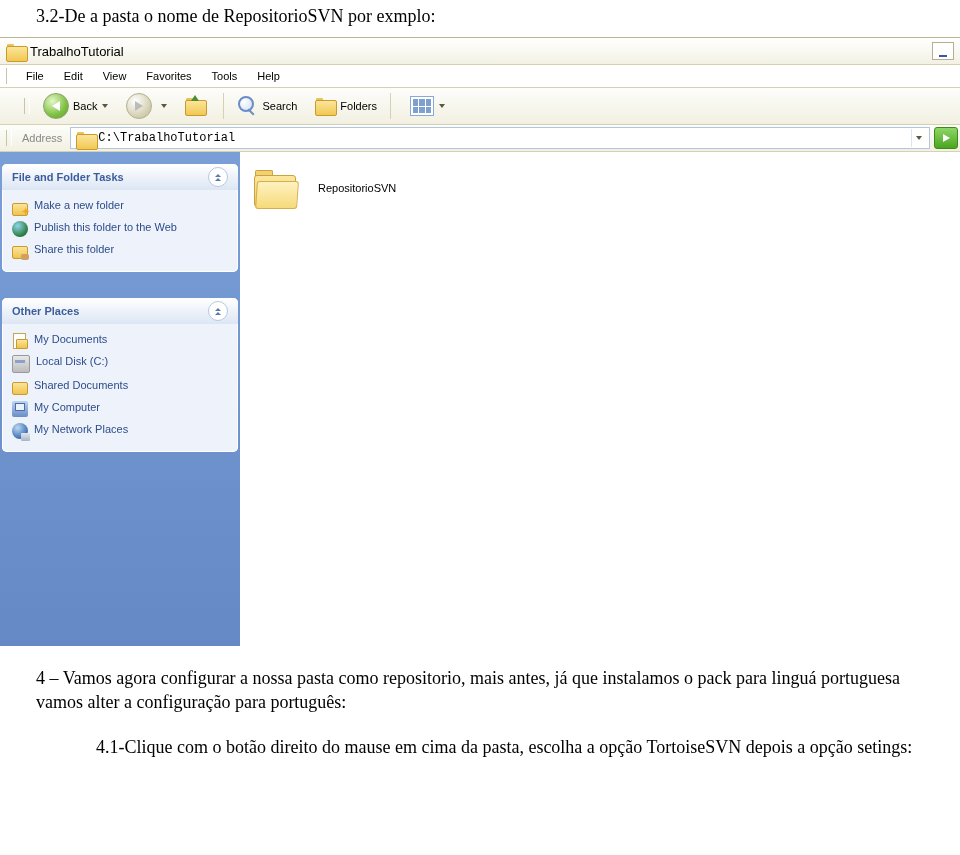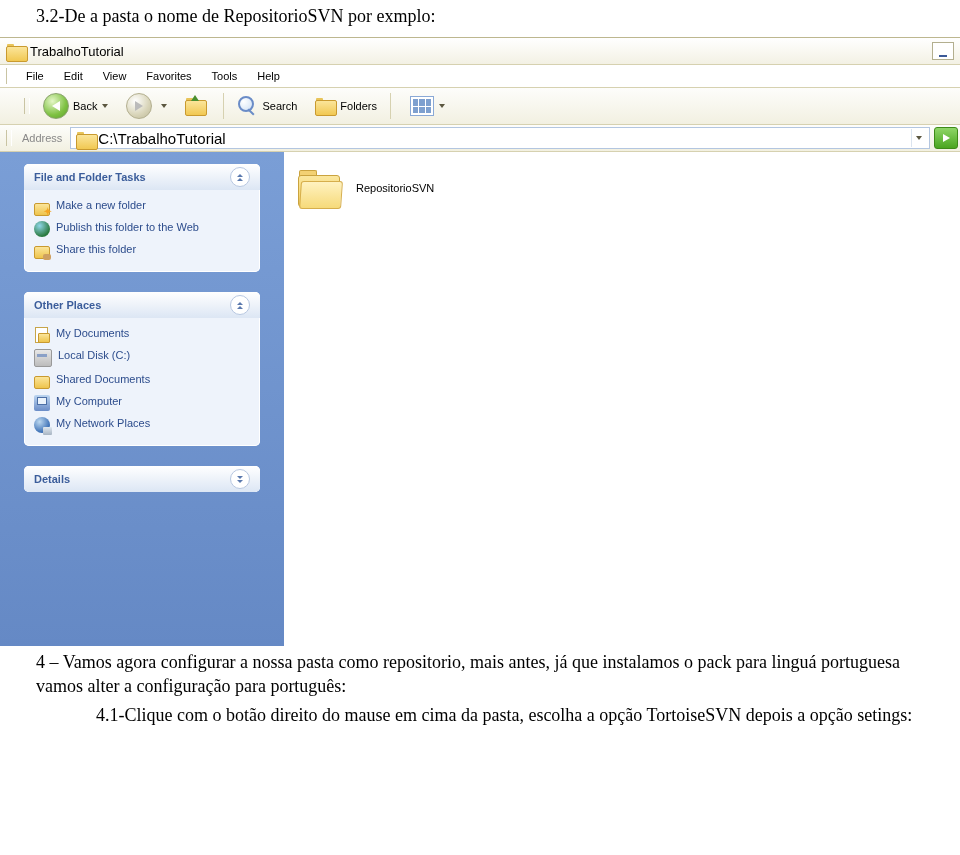--- a/index.html
+++ b/index.html
@@ -1,18 +1,18 @@
 <!DOCTYPE html>
 <html><head>
 <meta charset="utf-8">
 <style>
   body{margin:0;font-family:"Times New Roman",Times,serif;font-size:18px;color:#000;background:#fff;width:960px}
   .caption{padding:6px 16px 10px 36px}
   .post{padding:0 36px}
-  .post p{margin:4px 0;line-height:1.35}
+  .post p{margin:20px 0;line-height:1.35}
   .sub{margin-left:60px!important}
   .explorer{font-family:Tahoma,Verdana,sans-serif;font-size:11px;color:#000;border-top:1px solid #bdb78f}
   .titlebar{height:26px;background:linear-gradient(#fff,#f3f1e4);display:flex;align-items:center;padding:0 6px;border-bottom:1px solid #d6d1b0}
   .titlebar .folder-ico{width:18px;height:16px;margin-right:6px}
   .title-text{font-weight:normal;font-size:13px}
   .spacer{flex:1}
   .minbox{width:20px;height:16px;border:1px solid #b3af8f;background:#fff;position:relative;display:flex;align-items:flex-end;justify-content:center;margin-left:4px}
   .minbox .dash{width:8px;height:2px;background:#3b5998;margin-bottom:2px}
   .menubar{height:22px;background:#fff;border-bottom:1px solid #d6d1b0;display:flex;align-items:center;padding:0 2px}
   .menuhandle{width:4px;height:16px;border-left:1px solid #c9c4a3;border-right:1px solid #fff;margin:0 4px}
@@ -31,38 +31,38 @@
   .mag .lens{width:12px;height:12px;border:2px solid #6a8cc7;border-radius:50%;position:absolute;left:1px;top:1px;background:radial-gradient(circle at 30% 30%,#fff,#cfe0f4)}
   .mag .handle{width:2px;height:8px;background:#6a8cc7;position:absolute;left:13px;top:13px;transform:rotate(-45deg)}
   .fold-mini{width:22px;height:18px;position:relative;margin-right:3px}
   .fold-mini .tab{position:absolute;left:1px;top:1px;width:7px;height:3px;background:#e8c45a;border-radius:1px 1px 0 0}
   .fold-mini .body{position:absolute;left:0;top:3px;width:20px;height:14px;background:linear-gradient(#fbe59a,#f1c852);border:1px solid #c99a2f;border-radius:2px}
   .views{width:24px;height:20px;border:1px solid #8aa9d6;background:#fff;margin-left:6px;display:grid;grid-template-columns:repeat(3,1fr);grid-template-rows:repeat(2,1fr);gap:1px;padding:2px;box-sizing:border-box}
   .views span{background:#7ea0cf}
   .addrbar{height:26px;background:linear-gradient(#fdfdfb,#f2f0e1);border-bottom:1px solid #d6d1b0;display:flex;align-items:center;padding:0 2px}
   .addrbar .lbl{color:#888;padding:0 8px 0 6px}
   .addrfield{flex:1;display:flex;align-items:center;height:20px;border:1px solid #b3c6e0;background:#fff;padding:0 3px}
-  .addrfield input{border:none;outline:none;flex:1;font-family:Liberation Sans, sans-serif;font-size:15px;padding:0 4px}
+  .addrfield input{border:none;outline:none;flex:1;font-family:Liberation Mono, monospace;font-size:12px;padding:0 4px}
   .addrfield .dd{width:14px;height:18px;display:flex;align-items:center;justify-content:center;border-left:1px solid #dbe4ef}
   .gobtn{width:22px;height:20px;margin-left:4px;background:linear-gradient(#8fd668,#4aa51f);border:1px solid #3e8a18;border-radius:3px;display:flex;align-items:center;justify-content:center}
   .gobtn .ar{width:0;height:0;border-top:4px solid transparent;border-bottom:4px solid transparent;border-left:7px solid #fff}
   .body-area{display:flex;height:494px;background:#fff}
-  .sidebar{width:236px;background:linear-gradient(#7a9ed6,#6589c5);padding:12px 24px;display:flex;flex-direction:column;gap:20px}
+  .sidebar{width:236px;background:linear-gradient(#7a9ed6,#6589c5);padding:12px 2px;display:flex;flex-direction:column;gap:26px}
   .panel{background:#eef3fb;border-radius:5px;overflow:hidden;box-shadow:0 0 0 1px #fff inset}
   .panel-h{height:26px;background:linear-gradient(#fff,#dce6f4);display:flex;align-items:center;padding:0 10px;font-weight:bold;color:#3b5d9b;cursor:pointer}
   .chev-btn{width:18px;height:18px;border:1px solid #b7c7e0;border-radius:50%;background:#fff;display:flex;flex-direction:column;align-items:center;justify-content:center;gap:1px}
   .chev-up,.chev-dn{width:0;height:0;border-left:3px solid transparent;border-right:3px solid transparent}
   .chev-up{border-bottom:3px solid #5a79ad}
   .chev-dn{border-top:3px solid #5a79ad}
   .panel-body{padding:6px 10px 10px 10px}
   .task{display:flex;align-items:flex-start;gap:6px;padding:3px 0;color:#2c4c8c;cursor:pointer}
   .ico{width:16px;height:16px;flex-shrink:0;position:relative}
   .task .txt{line-height:1.25}
   .content{flex:1;background:#fff;padding:14px 10px}
-  .folder-item{display:flex;align-items:center;gap:14px;padding:2px;width:180px}
+  .folder-item{display:flex;align-items:center;gap:20px;padding:2px;width:180px}
   .big-folder{width:46px;height:40px;position:relative}
   .big-folder .tab{position:absolute;left:3px;top:2px;width:16px;height:6px;background:#f3d173;border-radius:2px 2px 0 0;border:1px solid #caa33f;border-bottom:none}
   .big-folder .back{position:absolute;left:2px;top:7px;width:40px;height:30px;background:linear-gradient(#fbe79e,#f2cf60);border:1px solid #caa33f;border-radius:3px}
   .big-folder .front{position:absolute;left:4px;top:13px;width:40px;height:26px;background:linear-gradient(#fff2c0,#f6da7a);border:1px solid #d6ae4c;border-radius:3px;transform:skewX(-4deg)}
   .ico.nf .a{position:absolute;left:0;top:4px;width:14px;height:11px;background:linear-gradient(#fbe59a,#eec44d);border:1px solid #c99a2f;border-radius:2px}
   .ico.nf .s{position:absolute;right:-2px;bottom:-2px;color:#f5a623;font-size:10px;font-weight:bold}
   .ico.pub{border-radius:50%;background:radial-gradient(circle at 35% 30%,#8fd6e8,#2a7a3f 70%)}
   .ico.shr .a{position:absolute;left:0;top:3px;width:14px;height:11px;background:linear-gradient(#fbe59a,#eec44d);border:1px solid #c99a2f;border-radius:2px}
   .ico.shr .h{position:absolute;right:-1px;bottom:-1px;width:8px;height:6px;background:#cfa060;border-radius:2px}
   .ico.disk{background:linear-gradient(#e8e8e8,#bcbcbc);border-radius:2px;border:1px solid #999}
@@ -237,30 +237,20 @@
             <span class="ico comp"></span>
             <span class="txt">My Computer</span>
           </div>
           <div class="task">
             <span class="ico net"></span>
             <span class="txt">My Network Places</span>
           </div>
         </div>
       </div>
 
-      <div class="panel">
-        <div class="panel-h">
-          <span>Details</span>
-          <span class="spacer"></span>
-          <span class="chev-btn">
-              <span class="chev-dn"></span>
-              <span class="chev-dn"></span>
-            </span>
-        </div>
-      </div>
 
     </div>
 
     <div class="content">
       <div class="folder-item">
         <span class="big-folder">
           <span class="tab"></span>
             <span class="back"></span>
             <span class="front"></span>
         </span>

